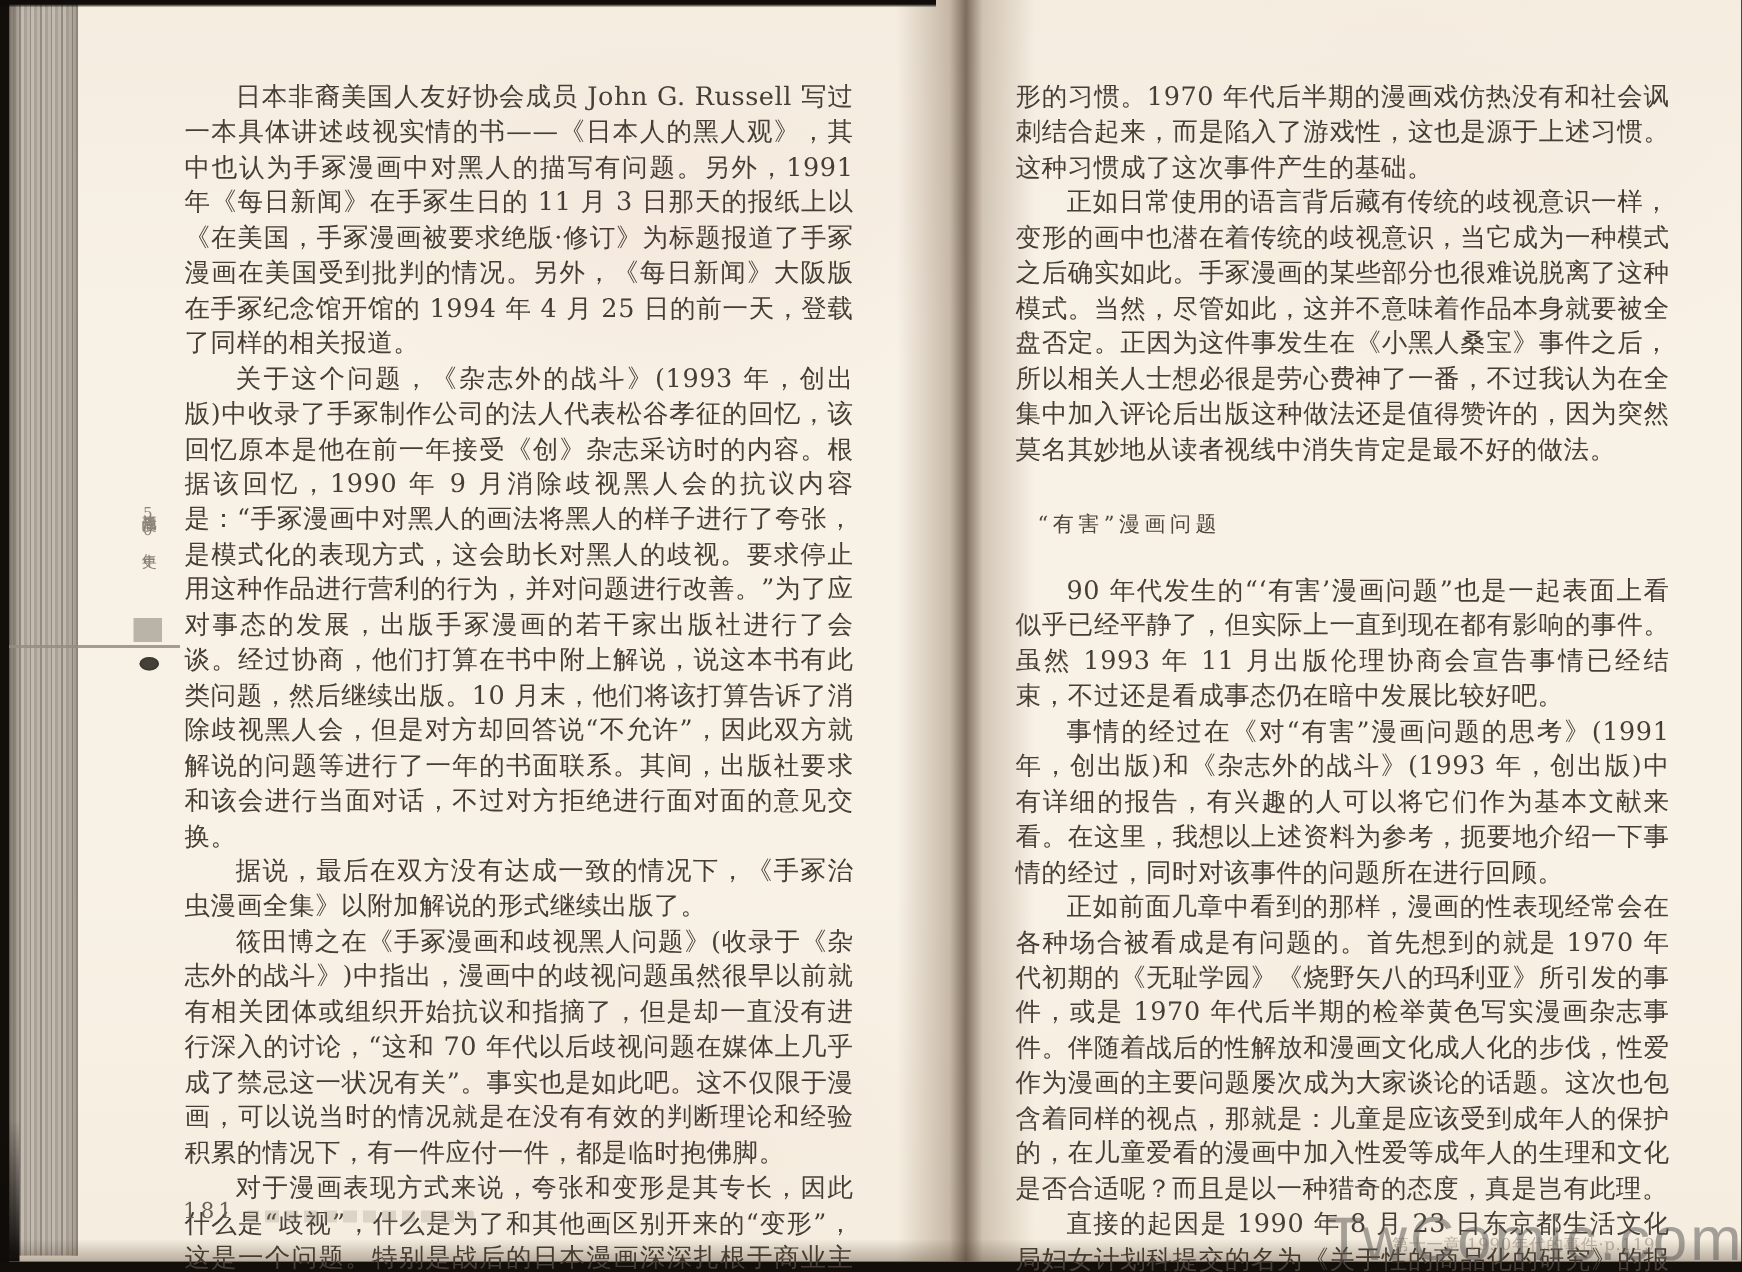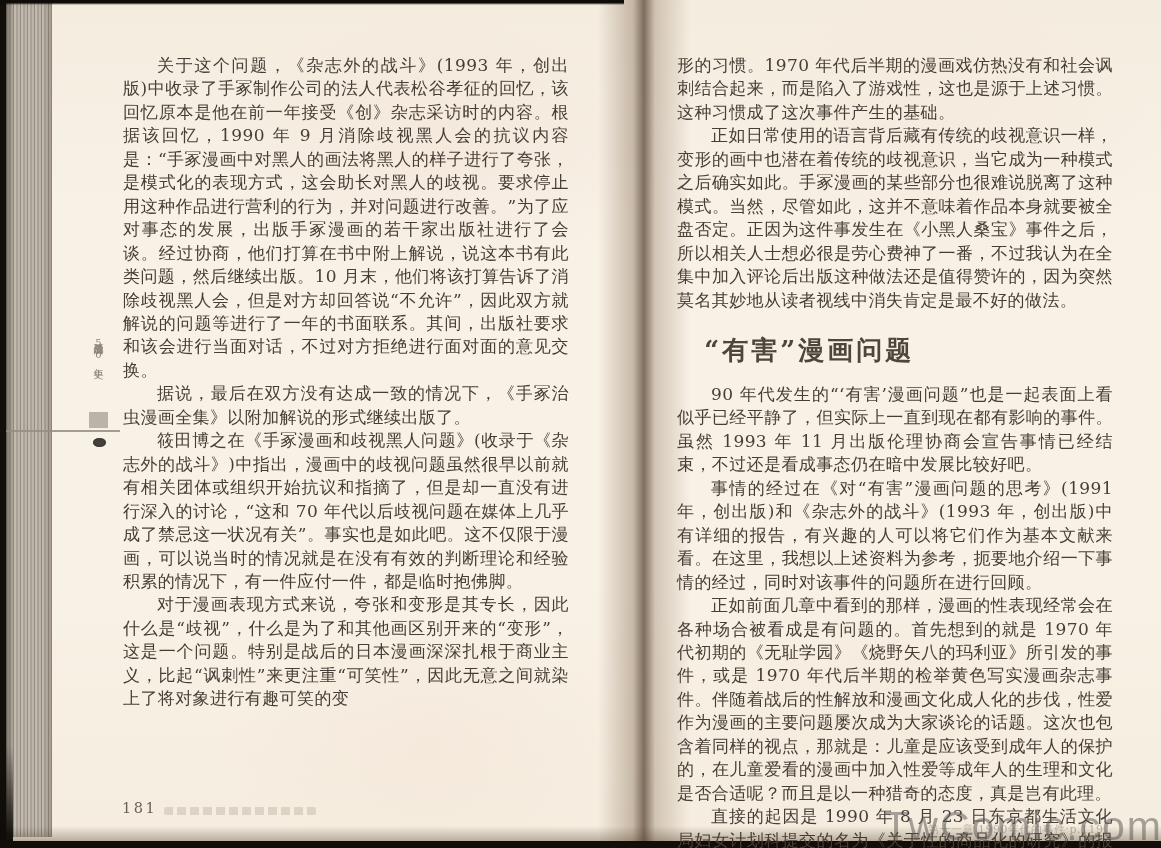--- a/index.html
+++ b/index.html
@@ -57,21 +57,21 @@
   .col{
     position:absolute;
     font-size:17px;line-height:23.45px;letter-spacing:.4px;
     color:#463e36;text-align:justify;text-justify:inter-ideograph;
   }
   .col p{margin:0;text-indent:2em;}
   .col p.noindent{text-indent:0;}
   .col-left{left:117px;top:54px;width:446px;}
   .col-right{left:671px;top:54px;width:436px;}
   .heading{
-    margin:25px 0 19px;font-size:26px;line-height:27px;font-weight:700;
+    margin:25px 0 19px;font-size:14px;line-height:27px;font-weight:400;
     text-indent:1.05em;letter-spacing:3px;color:#4e453b;
   }
   
   .spine-title{
     position:absolute;left:84px;top:335px;width:17px;
     writing-mode:vertical-rl;text-orientation:upright;
     font-size:10px;line-height:17px;letter-spacing:.5px;color:#8a8275;
   }
   .spine-square{position:absolute;left:83px;top:412px;width:19px;height:16px;background:#b9b3a8;}
   .spine-rule{position:absolute;left:0;top:430px;width:114px;height:2px;background:#958d80;opacity:.85;}
@@ -102,20 +102,21 @@
 </style>
 </head>
 <body>
 
 <div class="scene">
   <div class="paper">
     <div class="fore-edge"></div>
     <div class="tint"></div>
 
     <div class="col col-left">
+      <p>日本非裔美国人友好协会成员 John G. Russell 写过一本具体讲述歧视实情的书——《日本人的黑人观》，其中也认为手冢漫画中对黑人的描写有问题。另外，1991 年《每日新闻》在手冢生日的 11 月 3 日那天的报纸上以《在美国，手冢漫画被要求绝版·修订》为标题报道了手冢漫画在美国受到批判的情况。另外，《每日新闻》大阪版在手冢纪念馆开馆的 1994 年 4 月 25 日的前一天，登载了同样的相关报道。</p>
       <p>关于这个问题，《杂志外的战斗》(1993 年，创出版)中收录了手冢制作公司的法人代表松谷孝征的回忆，该回忆原本是他在前一年接受《创》杂志采访时的内容。根据该回忆，1990 年 9 月消除歧视黑人会的抗议内容是：“手冢漫画中对黑人的画法将黑人的样子进行了夸张，是模式化的表现方式，这会助长对黑人的歧视。要求停止用这种作品进行营利的行为，并对问题进行改善。”为了应对事态的发展，出版手冢漫画的若干家出版社进行了会谈。经过协商，他们打算在书中附上解说，说这本书有此类问题，然后继续出版。10 月末，他们将该打算告诉了消除歧视黑人会，但是对方却回答说“不允许”，因此双方就解说的问题等进行了一年的书面联系。其间，出版社要求和该会进行当面对话，不过对方拒绝进行面对面的意见交换。</p>
       <p>据说，最后在双方没有达成一致的情况下，《手冢治虫漫画全集》以附加解说的形式继续出版了。</p>
       <p>筱田博之在《手冢漫画和歧视黑人问题》(收录于《杂志外的战斗》)中指出，漫画中的歧视问题虽然很早以前就有相关团体或组织开始抗议和指摘了，但是却一直没有进行深入的讨论，“这和 70 年代以后歧视问题在媒体上几乎成了禁忌这一状况有关”。事实也是如此吧。这不仅限于漫画，可以说当时的情况就是在没有有效的判断理论和经验积累的情况下，有一件应付一件，都是临时抱佛脚。</p>
       <p>对于漫画表现方式来说，夸张和变形是其专长，因此什么是“歧视”，什么是为了和其他画区别开来的“变形”，这是一个问题。特别是战后的日本漫画深深扎根于商业主义，比起“讽刺性”来更注重“可笑性”，因此无意之间就染上了将对象进行有趣可笑的变</p>
     </div>
 
     <div class="col col-right">
       <p class="noindent">形的习惯。1970 年代后半期的漫画戏仿热没有和社会讽刺结合起来，而是陷入了游戏性，这也是源于上述习惯。这种习惯成了这次事件产生的基础。</p>
       <p>正如日常使用的语言背后藏有传统的歧视意识一样，变形的画中也潜在着传统的歧视意识，当它成为一种模式之后确实如此。手冢漫画的某些部分也很难说脱离了这种模式。当然，尽管如此，这并不意味着作品本身就要被全盘否定。正因为这件事发生在《小黑人桑宝》事件之后，所以相关人士想必很是劳心费神了一番，不过我认为在全集中加入评论后出版这种做法还是值得赞许的，因为突然莫名其妙地从读者视线中消失肯定是最不好的做法。</p>
       <h2 class="heading">“有害”漫画问题</h2>

